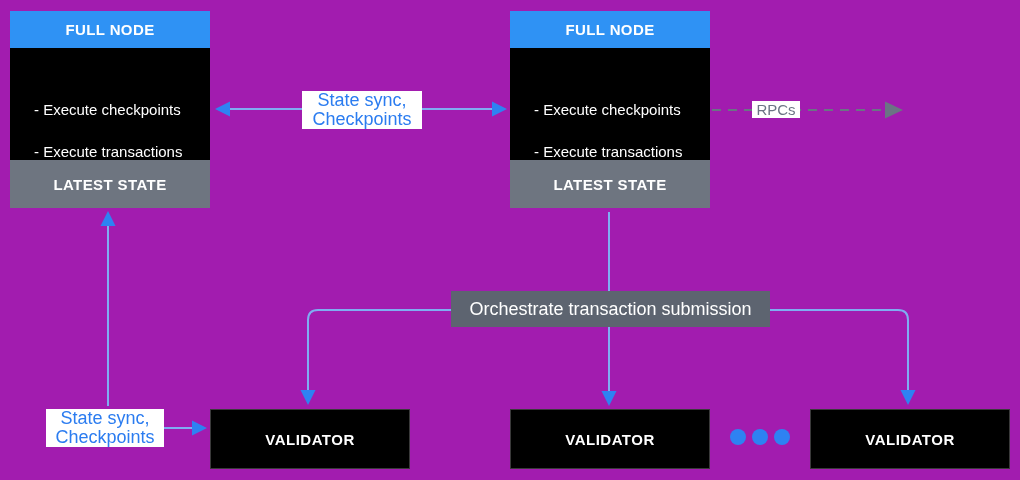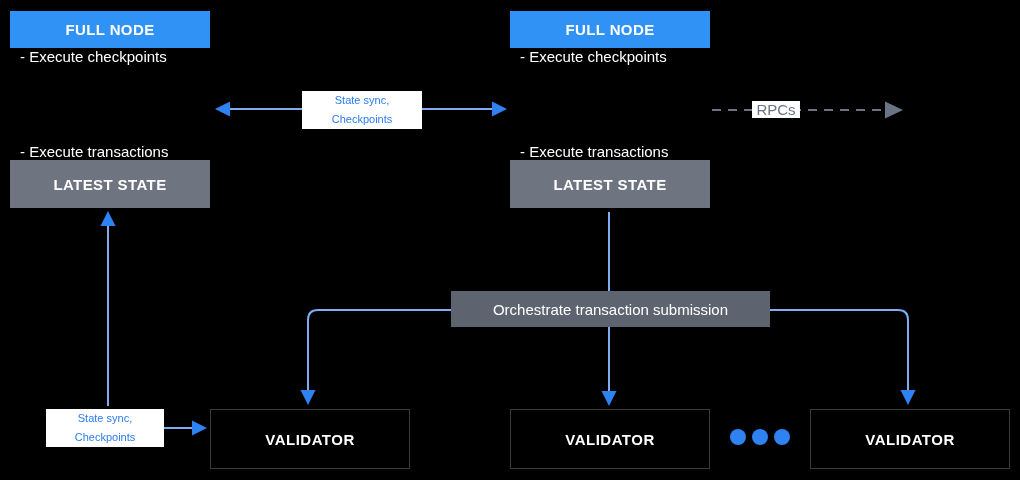--- a/index.html
+++ b/index.html
@@ -12,57 +12,57 @@
     --rpc-gray: #6b7484;
     --box-black: #000000;
   }
   * { margin: 0; padding: 0; box-sizing: border-box; }
   html, body { background: #ffffff; }
   body { font-family: "Liberation Sans", sans-serif; }
   .canvas {
     position: relative;
     width: 1020px;
     height: 480px;
-    background: #000000;
+    background: #a21caf;
     overflow: hidden;
   }
   .wires { position: absolute; left: 0; top: 0; width: 1020px; height: 480px; }
   .wire-line { stroke: var(--line-blue); stroke-width: 2; fill: none; }
   .wire-head { fill: var(--arrow-blue); stroke: none; }
   .rpc-line { stroke: var(--rpc-gray); stroke-width: 2; stroke-dasharray: 9 7; fill: none; }
   .rpc-head { fill: var(--rpc-gray); stroke: none; }
 
   .full-node { position: absolute; width: 200px; height: 197px; display: flex; flex-direction: column; }
   .fn-header {
     height: 37px; background: var(--header-blue); color: #ffffff;
     font-size: 15px; font-weight: bold; letter-spacing: 0.4px;
     display: flex; align-items: center; justify-content: center;
   }
   .fn-body {
     flex: 1; background: var(--box-black); color: #ffffff; font-size: 15px;
-    display: flex; flex-direction: column; justify-content: space-between; gap: 25px;
-    padding-left: 10px;
+    display: flex; flex-direction: column; justify-content: flex-end; gap: 25px;
+    padding-left: 24px;
   }
   .fn-footer {
     height: 48px; background: var(--state-gray); color: #ffffff;
     font-size: 15px; font-weight: bold; letter-spacing: 0.4px;
     display: flex; align-items: center; justify-content: center;
   }
 
   .edge-label {
     position: absolute; background: #ffffff; color: var(--label-blue);
-    font-size: 11px; line-height: 19px; text-align: center;
+    font-size: 18px; line-height: 19px; text-align: center;
   }
   .rpc-label {
     position: absolute; background: #ffffff; color: var(--rpc-gray);
     font-size: 15px; line-height: 17px; text-align: center;
   }
   .orchestrate {
     position: absolute; left: 451px; top: 291px; width: 319px; height: 36px;
-    background: var(--orchestrate-gray); color: #ffffff; font-size: 15px;
+    background: var(--orchestrate-gray); color: #ffffff; font-size: 18px;
     display: flex; align-items: center; justify-content: center;
   }
   .validator {
     position: absolute; width: 200px; height: 60px;
     background: var(--box-black); border: 1px solid #3a3a3a;
     color: #ffffff; font-size: 15px; font-weight: bold; letter-spacing: 0.5px;
     display: flex; align-items: center; justify-content: center;
   }
   .dots { position: absolute; left: 730px; top: 429px; display: flex; gap: 6px; }
   .dot { width: 16px; height: 16px; border-radius: 50%; background: var(--arrow-blue); }

